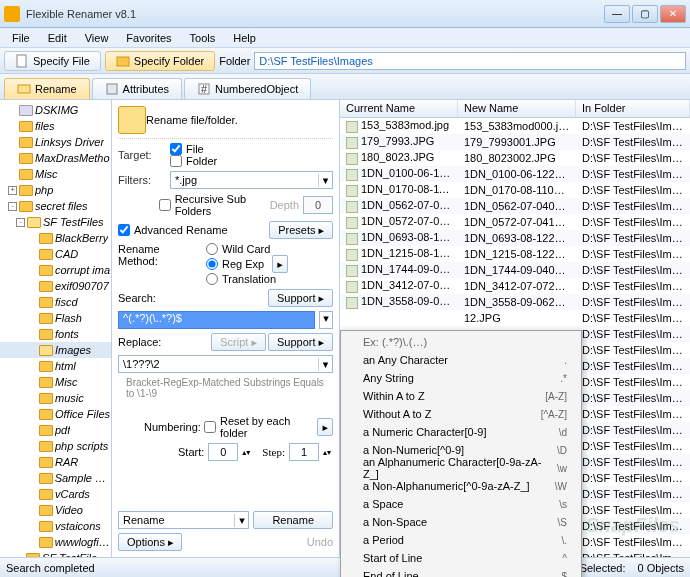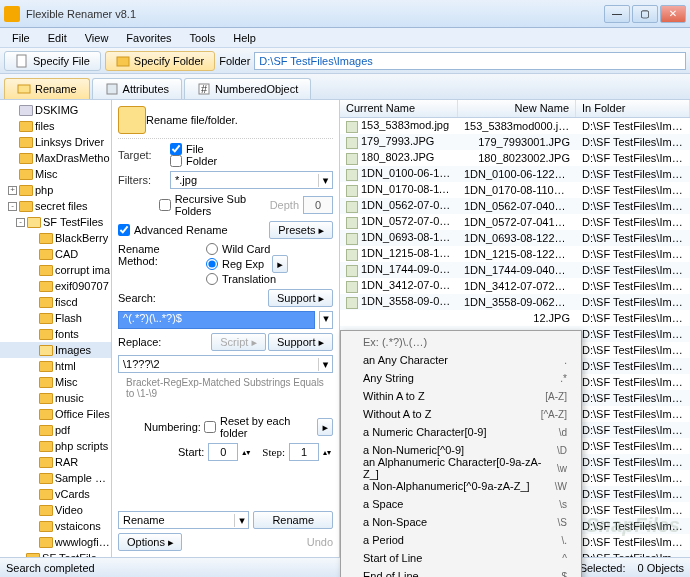--- a/index.html
+++ b/index.html
@@ -28,21 +28,21 @@
 
 .tabrow { height: 26px; display: flex; align-items: flex-end; background: linear-gradient(#f4f8fc,#dce8f6); padding: 0 4px; border-bottom: 1px solid #c0d0e4; gap: 2px;}
 .tab { display:flex; align-items:center; gap:4px; padding: 3px 12px; border: 1px solid #b8ccdf; border-bottom:none; border-radius: 3px 3px 0 0; background: linear-gradient(#fefefe,#e4eef8);}
 .tab.active { background: linear-gradient(#fff4d8,#ffe4a0); border-color:#e0c070;}
 .tab .ic { width:14px; height:14px;}
 
 
 .main { display:flex; height: calc(577px - 28px - 20px - 26px - 26px - 20px); background:#fff; position:relative;}
 
 
-.tree { width: 112px; border-right:1px solid #c0d0e4; overflow:hidden; padding: 2px 0; background:#fff;}
+.tree { width: 112px; border-right:1px solid #c0d0e4; overflow:hidden; padding: 2px 0; background:#fff;font-style:italic;}
 .tree .node { display:flex; align-items:center; gap:2px; height:16px; padding-left:var(--ind,4px); white-space:nowrap;}
 .tree .exp { width:9px; height:9px; border:1px solid #888; display:flex; align-items:center; justify-content:center; font-size:8px; line-height:1; color:#555; flex-shrink:0;}
 .tree .fld { width:14px; height:11px; background:#f7c64b; border:1px solid #d09820; border-radius:1px; flex-shrink:0;}
 .tree .fld.open { background:#fce08a;}
 .tree .drv { width:14px; height:11px; background:#dde; border:1px solid #99a; border-radius:1px; flex-shrink:0;}
 .tree .lbl { overflow:hidden; text-overflow:ellipsis;}
 .tree .sel { background:#dce8f6;}
 
 
 .center { width: 228px; border-right:1px solid #c0d0e4; padding: 6px; display:flex; flex-direction:column; gap:4px; overflow:hidden;}
@@ -62,21 +62,21 @@
 .divider { height:8px;}
 
 
 .filetable { flex:1; overflow:hidden; display:flex; flex-direction:column; position:relative;}
 .thead { display:flex; background:linear-gradient(#fefefe,#e4eef8); border-bottom:1px solid #c0d0e4; height:18px;}
 .thead .th { padding:2px 6px; border-right:1px solid #d8e2ee;}
 .tbody { flex:1; overflow:hidden;}
 .tr { display:flex; height:16px; align-items:center;}
 .tr:nth-child(even){ background:#f7fafd;}
 .td { padding:0 6px; overflow:hidden; white-space:nowrap; text-overflow:ellipsis;}
-.c1{width:118px;} .c2{width:118px;text-align:right;} .c3{flex:1;}
+.c1{width:118px;} .c2{width:118px;} .c3{flex:1;}
 .fic { width:12px; height:12px; background:#dfe8d0; border:1px solid #a8b890; display:inline-block; margin-right:3px; vertical-align:middle;}
 
 
 .ctxmenu { position:absolute; left:340px; top:230px; width:242px; background:#f4f4f4; border:1px solid #a0a0a0; box-shadow:2px 2px 6px rgba(0,0,0,0.25); z-index:100; padding:2px 0;}
 .ctxmenu .mi { display:flex; justify-content:space-between; padding:2px 14px 2px 22px; height:18px; align-items:center;}
 .ctxmenu .sc { color:#666; font-size:10px;}
 
 
 .status { height:20px; background:linear-gradient(#f4f8fc,#dce8f6); border-top:1px solid #c0d0e4; display:flex; align-items:center; padding:0 6px; gap:12px;}
 .status .spacer{flex:1;}

